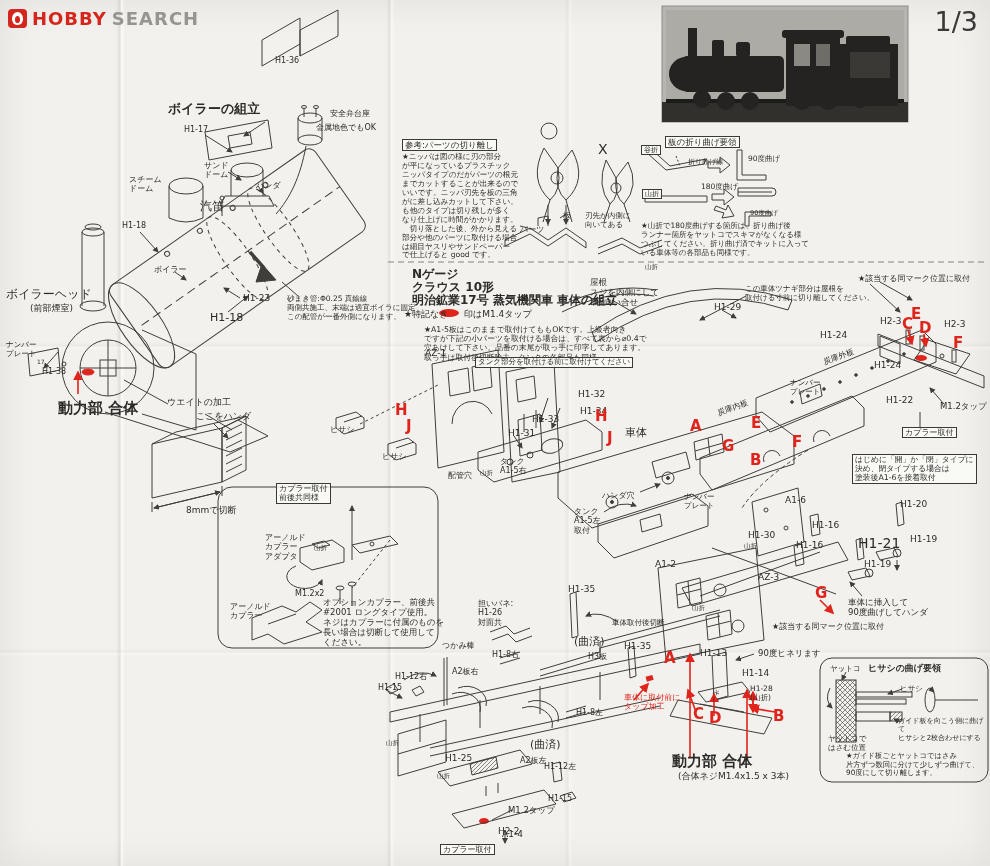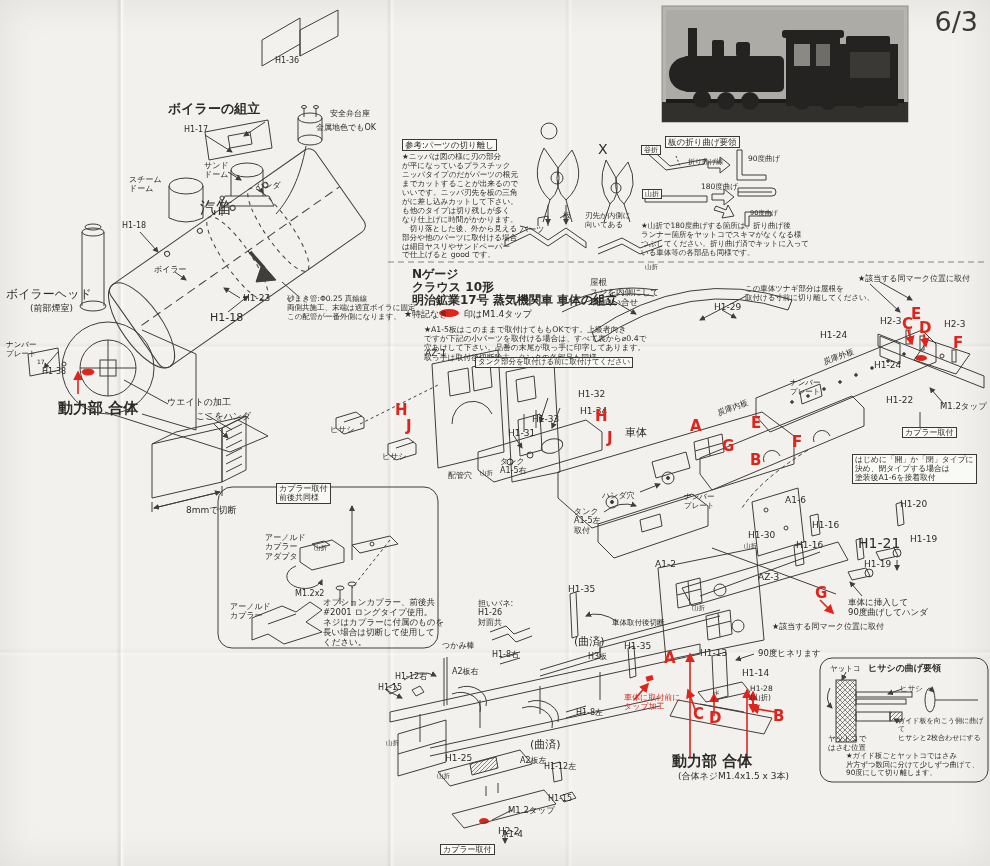--- a/index.html
+++ b/index.html
@@ -30,21 +30,26 @@
 <body>
 
 <div class="page">
 
   <div class="crease cv" style="left:116px"></div>
   <div class="crease cv" style="left:386px;opacity:.8"></div>
   <div class="crease cv" style="left:564px;opacity:.5"></div>
   <div class="crease ch" style="top:342px;opacity:.6"></div>
   <div class="crease ch" style="top:648px;opacity:.5"></div>
 
-  <div class="pageno">6/3</div>
+  <div class="logo">
+    <div class="logo-ic"></div>
+    <span class="logo-t1">HOBBY</span>
+    <span class="logo-t2">SEARCH</span>
+  </div>
+  <div class="pageno">1/3</div>
 
   <svg width="990" height="866" viewBox="0 0 990 866">
     <defs>
       <marker id="ah" markerWidth="8" markerHeight="8" refX="5" refY="3" orient="auto">
           <path d="M0,0 L6,3 L0,6 z" fill="#3f3e3b"></path>
         </marker>
       <marker id="ahr" markerWidth="8" markerHeight="8" refX="5" refY="3" orient="auto">
           <path d="M0,0 L6,3 L0,6 z" fill="#e0241c"></path>
         </marker>
       <pattern id="xh" width="5" height="5" patternUnits="userSpaceOnUse">
@@ -386,21 +391,21 @@
       <div class="lbl bd" style="left: 168px; top: 78px; font-size: 13px; margin-top: 23px;">ボイラーの組立</div>
       <div class="lbl" style="left: 275px; top: 56px; font-size: 8px;">H1-36</div>
       <div class="lbl" style="left: 184px; top: 125px; font-size: 8px;">H1-17</div>
       <div class="lbl" style="left: 330px; top: 109px; font-size: 8px;">安全弁台座</div>
       <div class="lbl" style="left: 316px; top: 123px; font-size: 8px;">金属地色でもOK</div>
       <div class="lbl" style="left: 204px; top: 161px; font-size: 8px;">サンド
 ドーム</div>
       <div class="lbl" style="left: 256px; top: 181px; font-size: 8px;">ハンダ</div>
       <div class="lbl" style="left: 129px; top: 175px; font-size: 8px;">スチーム
 ドーム</div>
-      <div class="lbl" style="left: 200px; top: 199px; font-size: 16px;">汽笛</div>
+      <div class="lbl" style="left: 200px; top: 199px; font-size: 12px;">汽笛</div>
       <div class="lbl" style="left: 122px; top: 221px; font-size: 8px;">H1-18</div>
       <div class="lbl" style="left: 154px; top: 265px; font-size: 8px;">ボイラー</div>
       <div class="lbl" style="left: 243px; top: 293px; font-size: 9px;">H1-23</div>
       <div class="lbl" style="left: 210px; top: 312px; font-size: 11px;">H1-18</div>
       <div class="lbl" style="left: 6px; top: 287px; font-size: 12px;">ボイラーヘッド</div>
       <div class="lbl" style="left: 30px; top: 303px; font-size: 9px;">(前部煙室)</div>
       <div class="lbl" style="left: 287px; top: 295px; font-size: 7.5px;">砂まき管:Φ0.25 真鍮線
 両側共施工、末端は適宜ボイラに固定
 この配管が一番外側になります。</div>
       <div class="lbl" style="left: 6px; top: 341px; font-size: 7.5px;">ナンバー

